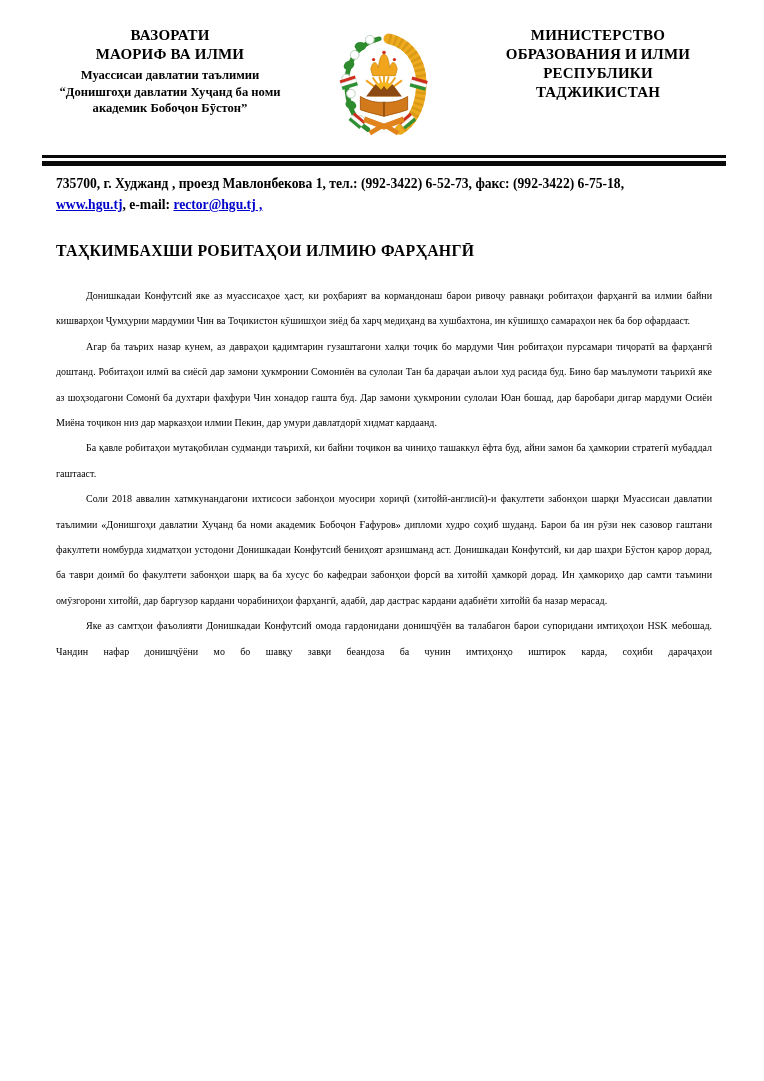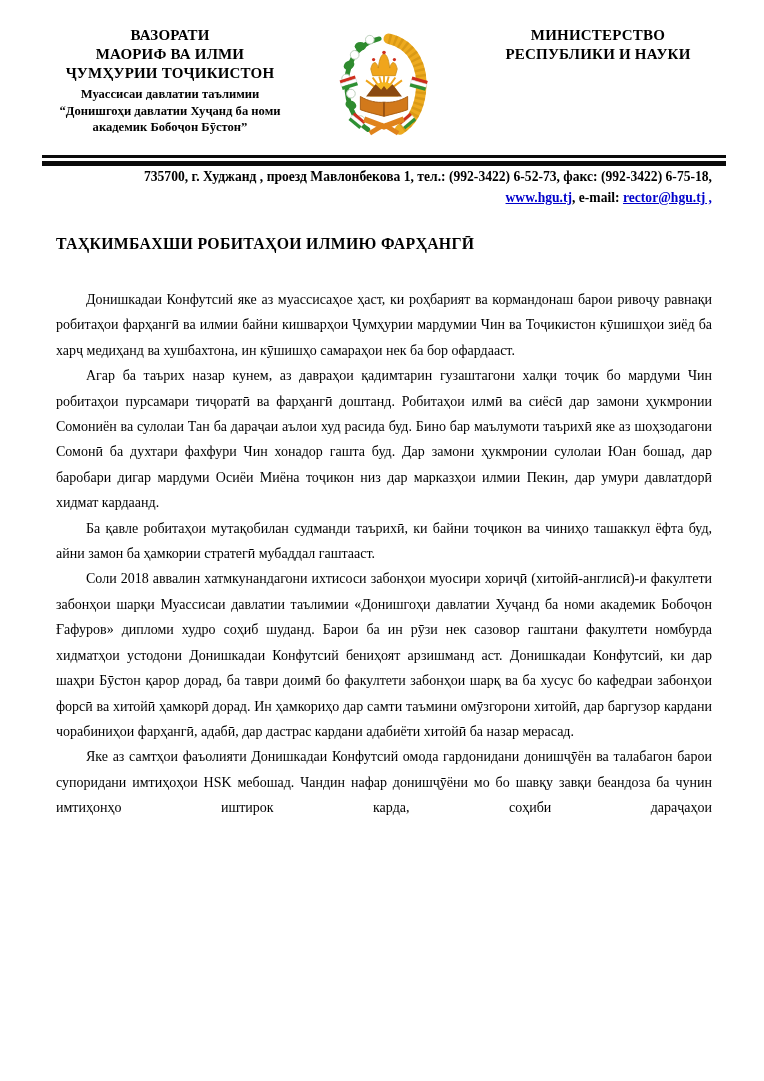--- a/index.html
+++ b/index.html
@@ -19,42 +19,41 @@
   .letterhead { display: flex; align-items: flex-start; justify-content: space-between; gap: 47px; }
   .org-col { flex: 1 1 0; text-align: center; font-weight: bold; }
   .org-main { font-size: 15px; line-height: 19px; letter-spacing: .2px; }
   .org-sub  { font-size: 12.6px; line-height: 16.5px; margin-top: 3px; }
   .emblem-wrap { width: 106px; flex: 0 0 106px; display: flex; justify-content: center; padding-top: 2px; }
   
   .rule-block { margin: 9px -14px 0 -14px; }
   .rule-thin  { border-top: 3px solid #0a0a0a; }
   .rule-thick { border-top: 5px solid #0a0a0a; margin-top: 3px; }
   
-  .contact { text-align: right; font-weight: bold; font-size: 13.6px; line-height: 21px; }
+  .contact { text-align: left; font-weight: bold; font-size: 13.6px; line-height: 21px; margin-top: 7px; }
   .contact a { color: #0000cc; text-decoration: underline; }
   .contact .plain { color: #000000; text-decoration: none; }
   
   .doc-title { text-align: left; font-weight: bold; font-size: 15.8px; margin-top: 27px; letter-spacing: .3px; }
   
-  .body-text { margin-top: 34px; font-size: 14px; line-height: 25.4px; text-align: justify; }
+  .body-text { margin-top: 23px; font-size: 10px; line-height: 25.4px; text-align: justify; }
   .body-text p { margin: 0; text-indent: 30px; }
   .body-text p.justify-last { text-align-last: justify; }
 </style>
 </head>
 <body>
 
 <div class="page">
 
   <div class="letterhead">
 
     <div class="org-col">
       <div class="org-main">
         <div>ВАЗОРАТИ</div>
         <div>МАОРИФ ВА ИЛМИ</div>
-        <div>ҶУМҲУРИИ ТОҶИКИСТОН</div>
       </div>
       <div class="org-sub">
         <div>Муассисаи давлатии таълимии</div>
         <div>“Донишгоҳи давлатии Хуҷанд ба номи</div>
         <div>академик Бобоҷон Бӯстон”</div>
       </div>
     </div>
 
     <div class="emblem-wrap">
       <svg width="104" height="118" viewBox="0 0 110 122" aria-hidden="true">
@@ -130,21 +129,22 @@
         <g stroke="#e0831c" fill="none">
           <path d="M34 95 L55 103 L76 95" stroke-width="6"></path>
           <path d="M40 110 L55 101 M70 110 L55 101" stroke-width="5"></path>
         </g>
       </svg>
     </div>
 
     <div class="org-col">
       <div class="org-main">
         <div>МИНИСТЕРСТВО</div>
-        <div>РЕСПУБЛИКИ И НАУКИ</div>
+        <div>ОБРАЗОВАНИЯ И ИЛМИ</div>
+        <div>РЕСПУБЛИКИ ТАДЖИКИСТАН</div>
       </div>
     </div>
   </div>
 
   <div class="rule-block">
     <div class="rule-thin"></div>
     <div class="rule-thick"></div>
   </div>
 
   <div class="contact">

